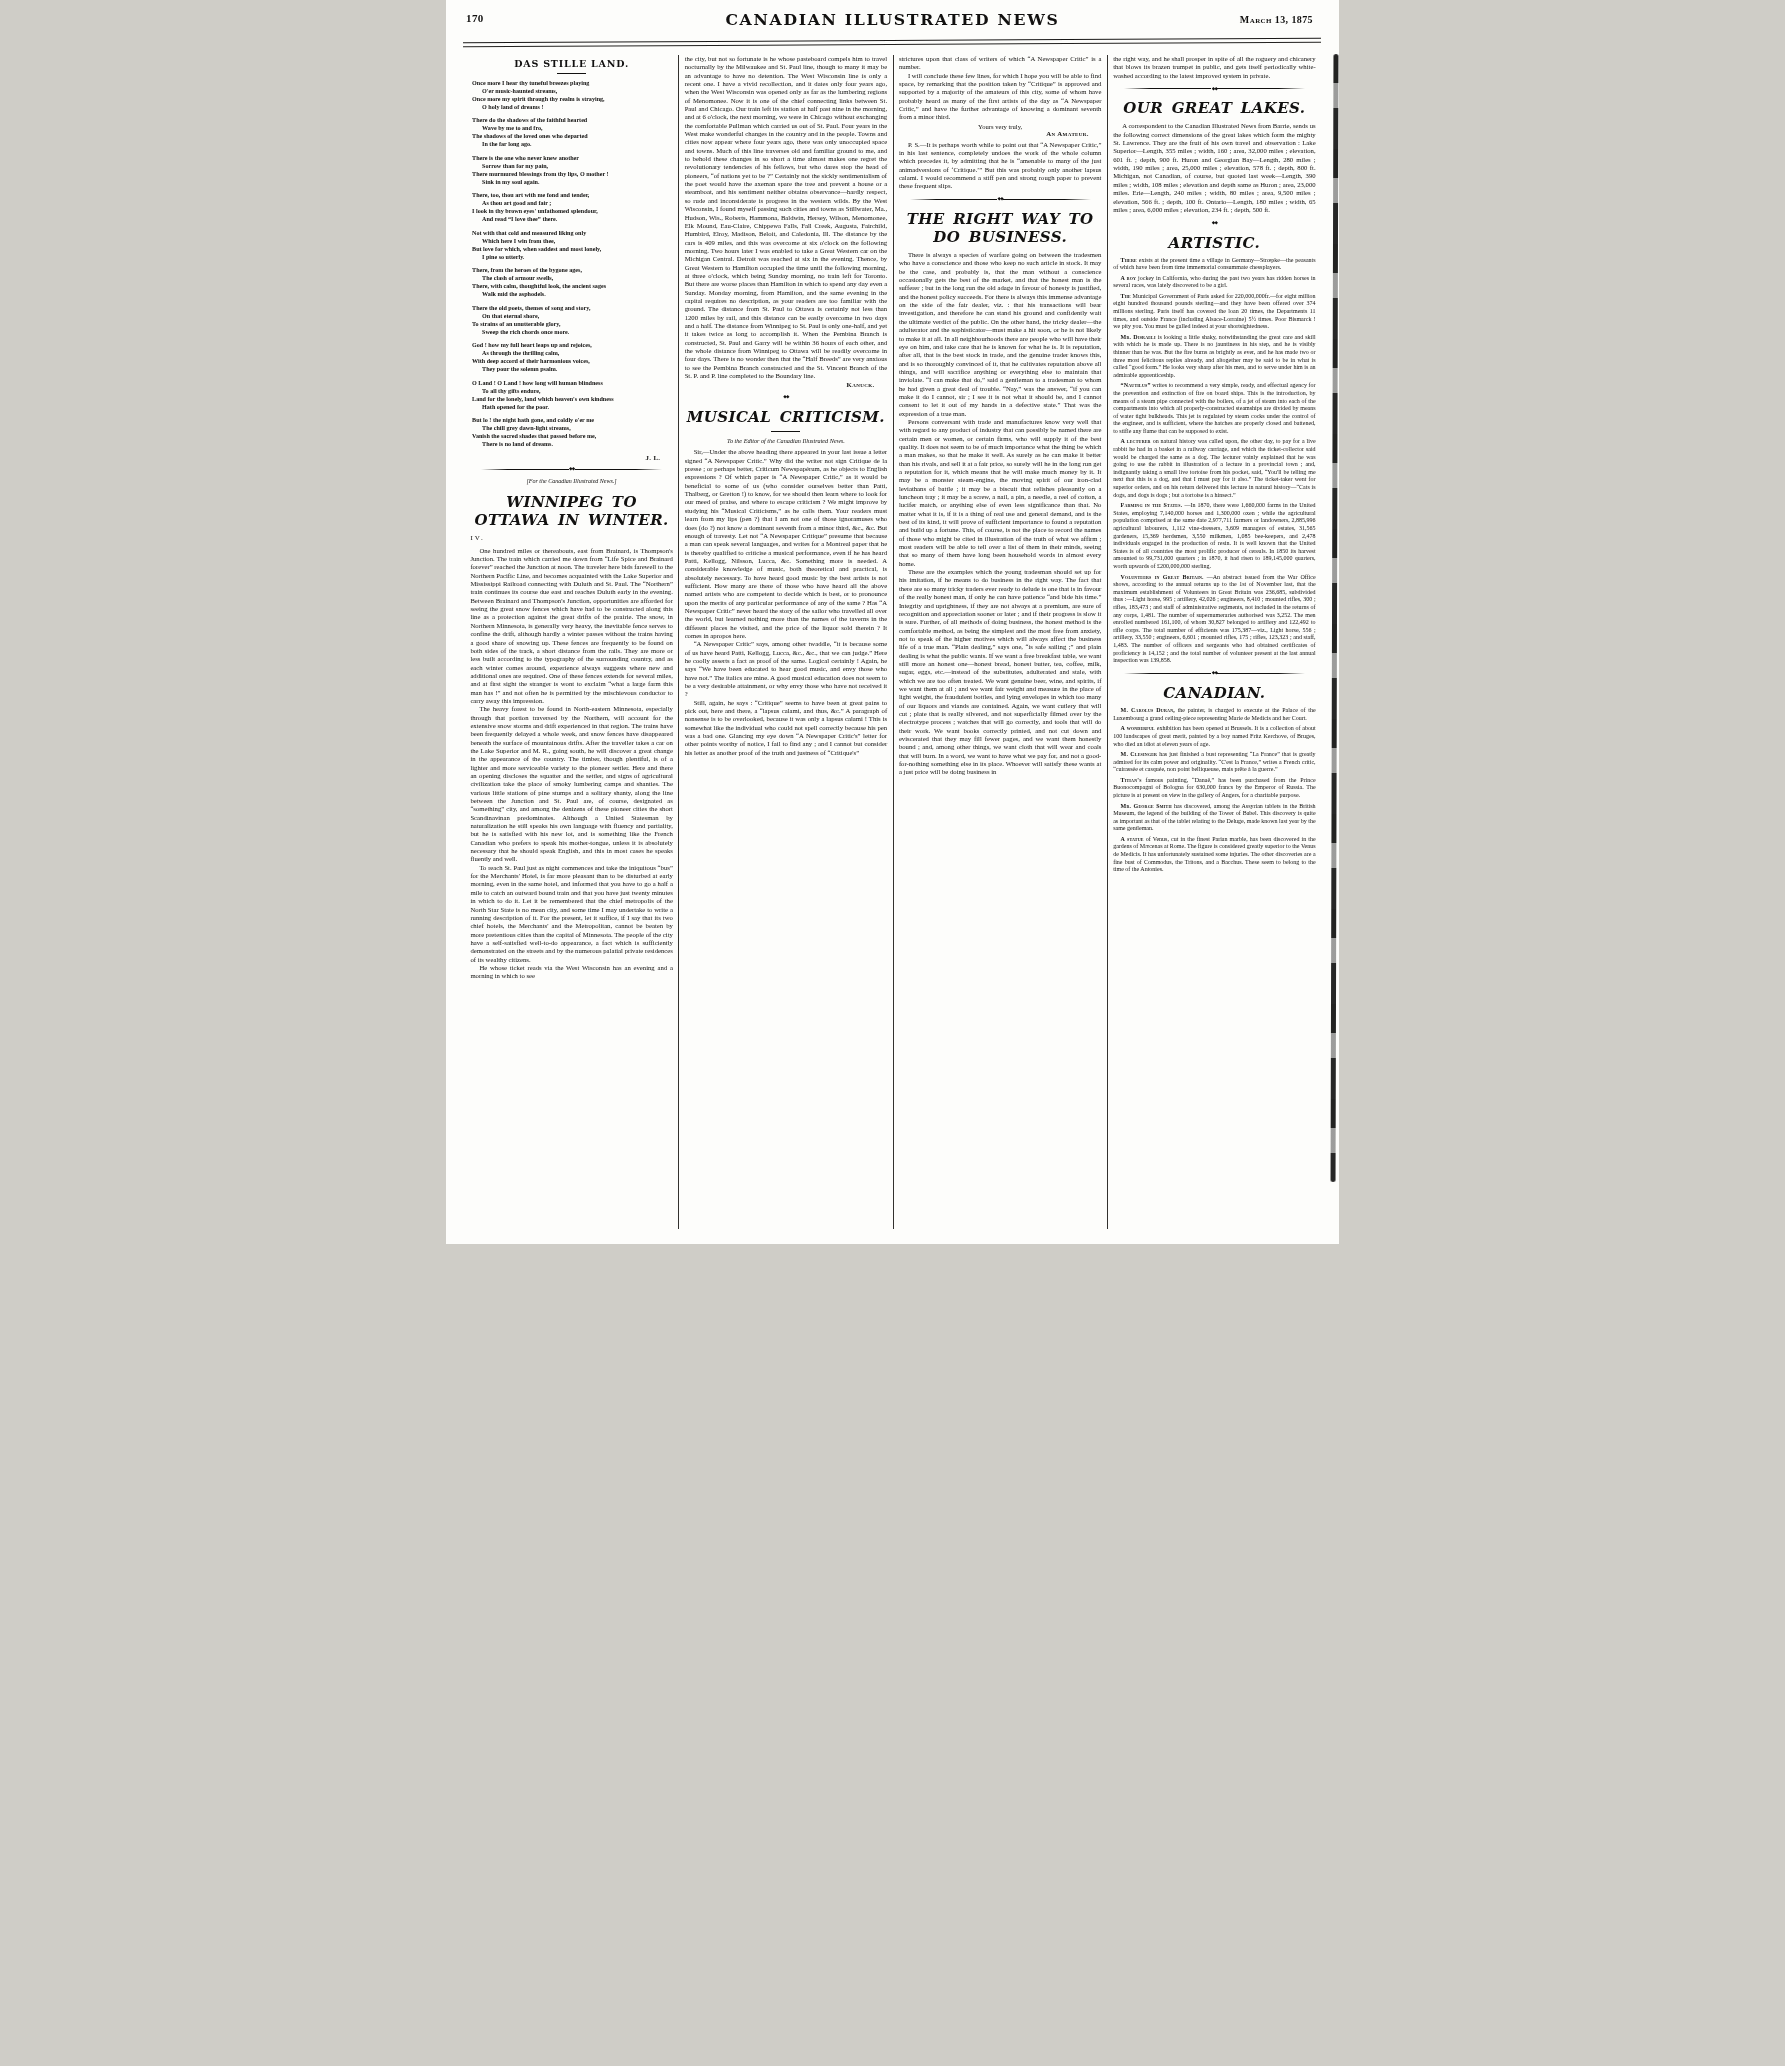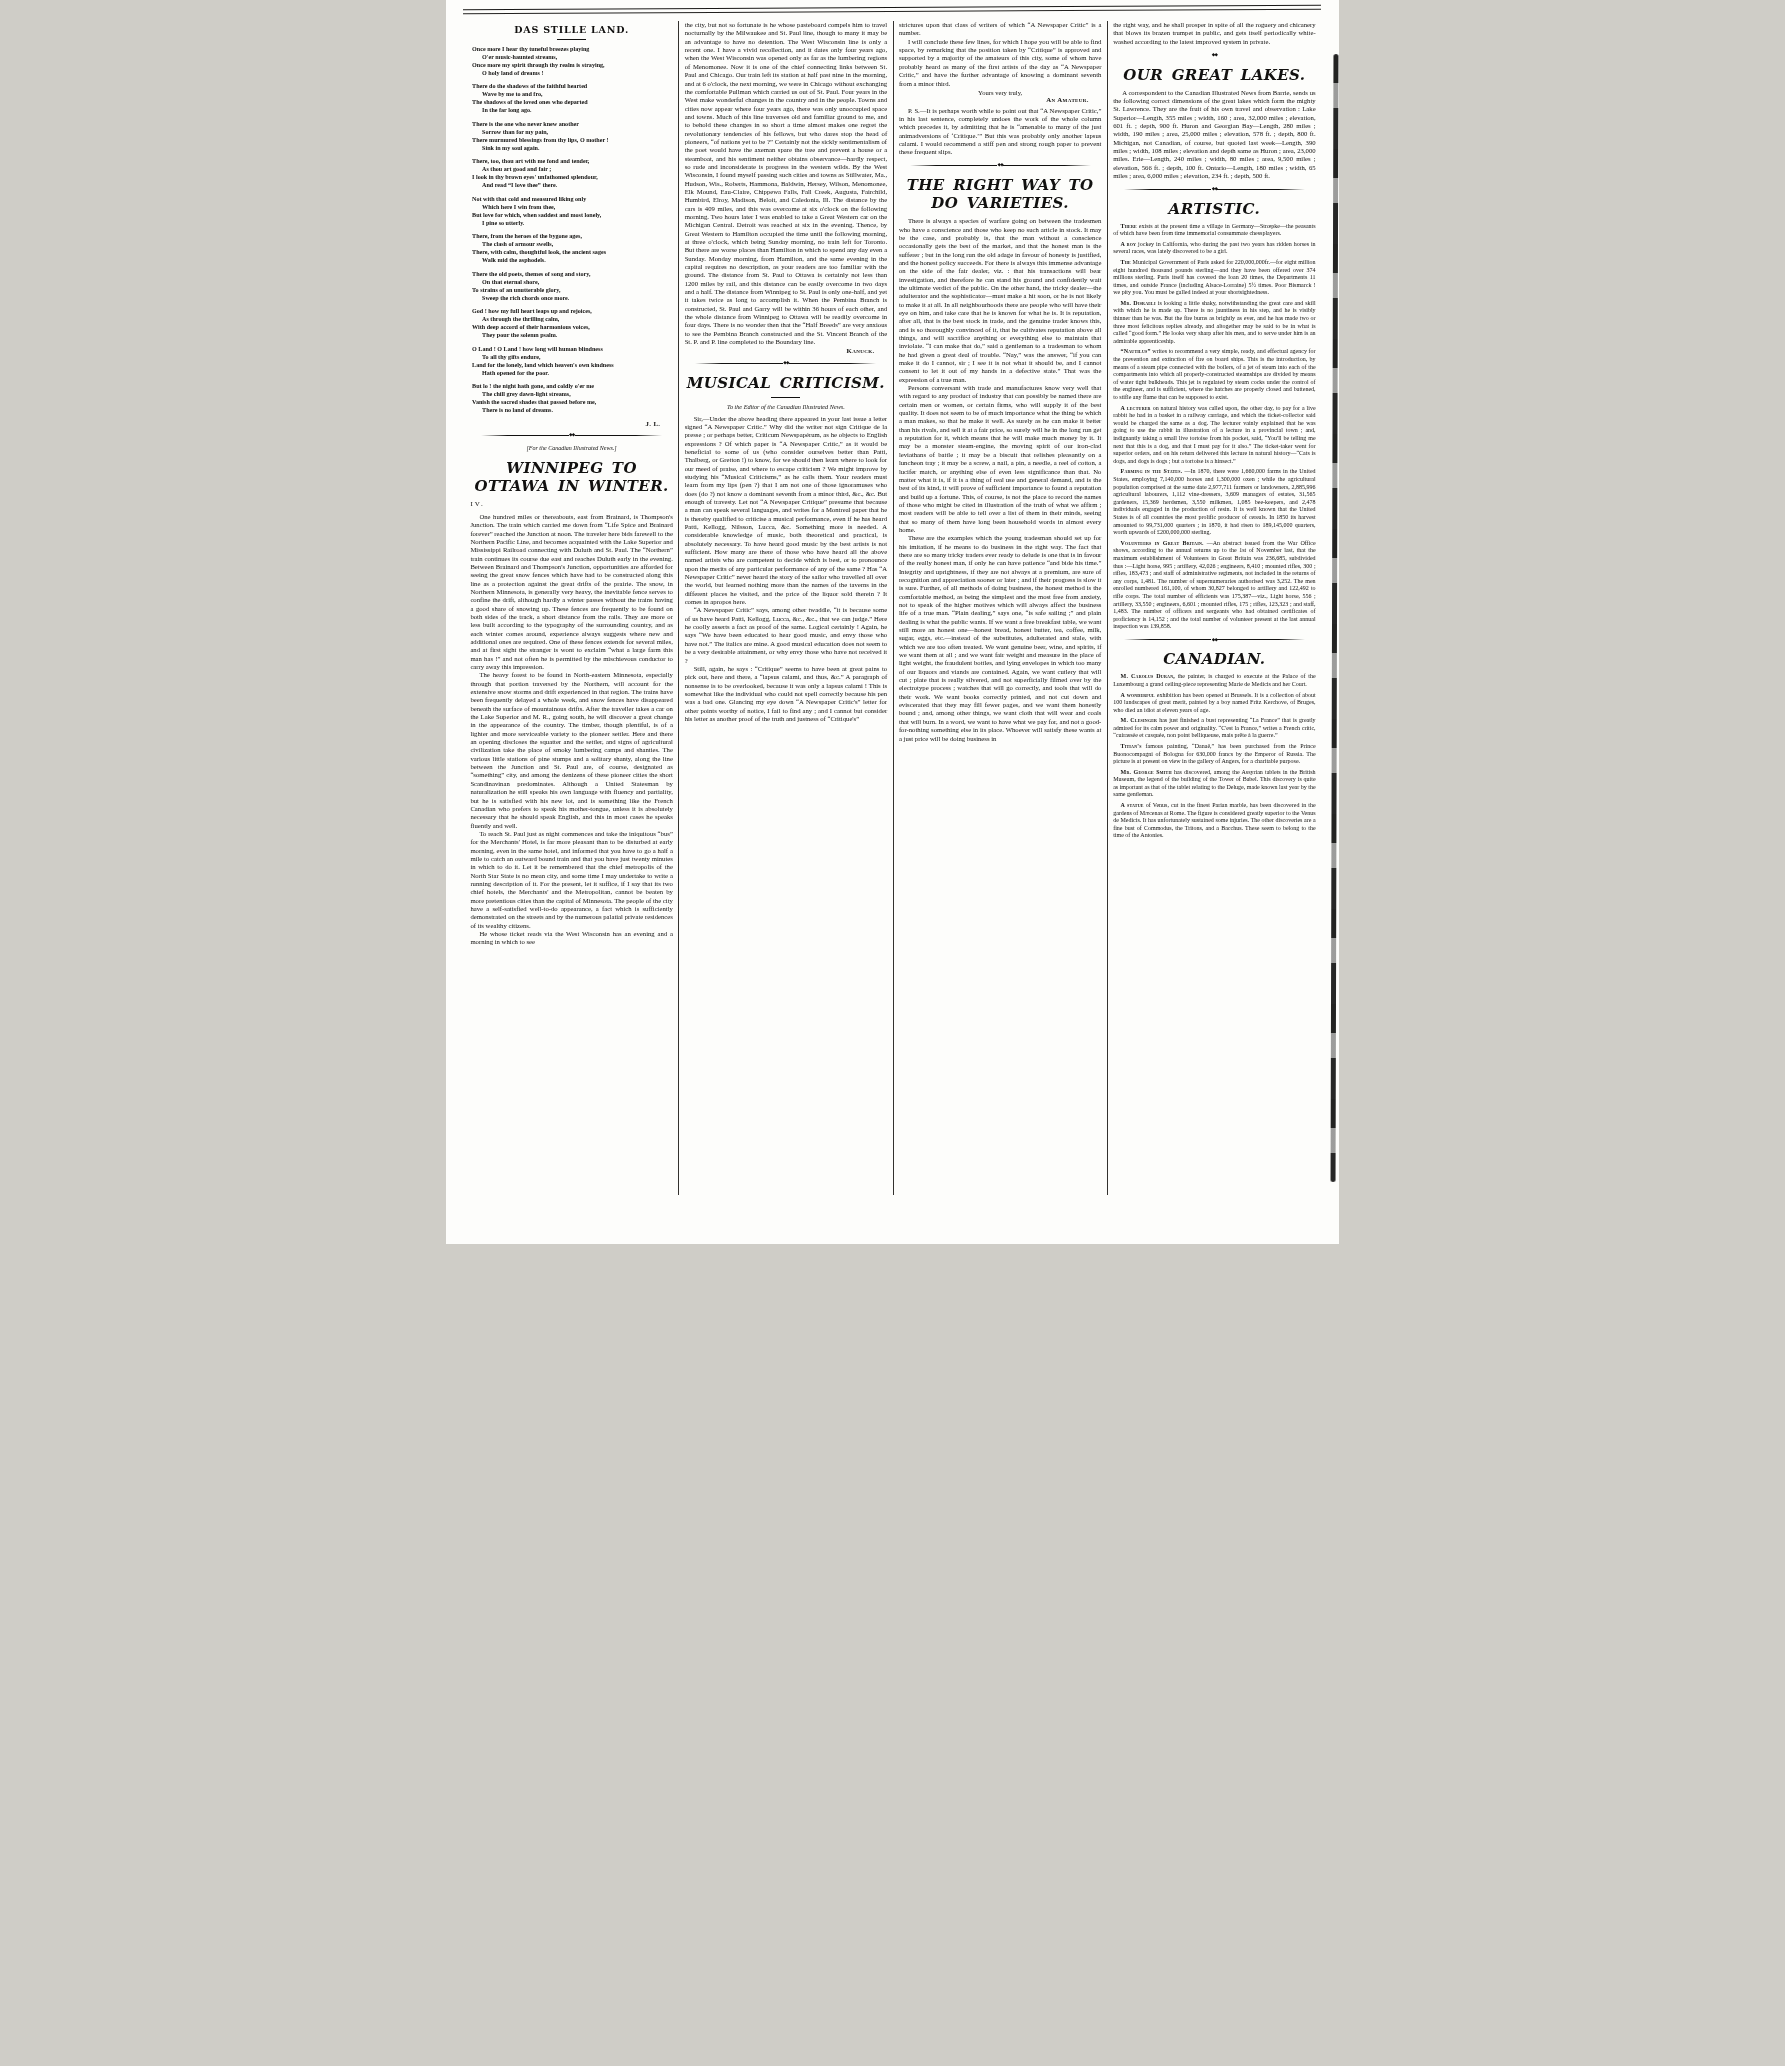--- a/index.html
+++ b/index.html
@@ -42,20 +42,25 @@
   .divider .dd{font-size:4.5px;line-height:1;padding:0 0.4px;letter-spacing:-0.8px;}
   
   .scan-edge{position:absolute;top:54px;bottom:62px;right:2.1px;width:5.4px;opacity:.88;border-radius:2.5px;
              background:repeating-linear-gradient(180deg,#050505 0 29px,rgba(10,10,10,.45) 29px 54px,#0a0a0a 54px 95px);
              filter:blur(0.5px);transform:rotate(.15deg);}
 </style>
 </head>
 <body>
 
 <div class="sheet">
+  <div class="masthead-row">
+    <span class="page-number">170</span>
+    <h1 class="masthead">CANADIAN ILLUSTRATED NEWS</h1>
+    <span class="issue-date">March 13, 1875</span>
+  </div>
   <div class="header-rule"></div>
   <main class="columns" id="columns">
       <div class="column">
         <h2 class="headline">DAS STILLE LAND.</h2>
         <div class="shortrule"></div>
         <div class="stanza">
           <div class="line">Once more I hear thy tuneful breezes playing</div>
           <div class="line indent">O'er music-haunted streams,</div>
           <div class="line">Once more my spirit through thy realm is straying,</div>
           <div class="line indent">O holy land of dreams !</div>
@@ -147,21 +152,21 @@
         <p class="para cont">strictures upon that class of writers of which “A Newspaper Critic” is a number.</p>
         <p class="para">I will conclude these few lines, for which I hope you will be able to find space, by remarking that the position taken by “Critique” is approved and supported by a majority of the amateurs of this city, some of whom have probably heard as many of the first artists of the day as “A Newspaper Critic,” and have the further advantage of knowing a dominant seventh from a minor third.</p>
         <div class="closing">Yours very truly,</div>
         <div class="signature">An Amateur.</div>
         <p class="para">P. S.—It is perhaps worth while to point out that “A Newspaper Critic,” in his last sentence, completely undoes the work of the whole column which precedes it, by admitting that he is “amenable to many of the just animadversions of ‘Critique.’” But this was probably only another lapsus calami. I would recommend a stiff pen and strong rough paper to prevent these frequent slips.</p>
         <div class="divider">
           <span class="seg-l"></span>
           <span class="dd">◆◆</span>
           <span class="seg-r"></span>
         </div>
-        <h2 class="title">THE RIGHT WAY TO DO VARIETIES.</h2>
+        <h2 class="title">THE RIGHT WAY TO DO BUSINESS.</h2>
         <p class="para">There is always a species of warfare going on between the tradesmen who have a conscience and those who keep no such article in stock. It may be the case, and probably is, that the man without a conscience occasionally gets the best of the market, and that the honest man is the sufferer ; but in the long run the old adage in favour of honesty is justified, and the honest policy succeeds. For there is always this immense advantage on the side of the fair dealer, viz. : that his transactions will bear investigation, and therefore he can stand his ground and confidently wait the ultimate verdict of the public. On the other hand, the tricky dealer—the adulterator and the sophisticator—must make a hit soon, or he is not likely to make it at all. In all neighbourhoods there are people who will have their eye on him, and take care that he is known for what he is. It is reputation, after all, that is the best stock in trade, and the genuine trader knows this, and is so thoroughly convinced of it, that he cultivates reputation above all things, and will sacrifice anything or everything else to maintain that inviolate. “I can make that do,” said a gentleman to a tradesman to whom he had given a great deal of trouble. “Nay,” was the answer, “if you can make it do I cannot, sir ; I see it is not what it should be, and I cannot consent to let it out of my hands in a defective state.” That was the expression of a true man.</p>
         <p class="para">Persons conversant with trade and manufactures know very well that with regard to any product of industry that can possibly be named there are certain men or women, or certain firms, who will supply it of the best quality. It does not seem to be of much importance what the thing be which a man makes, so that he make it well. As surely as he can make it better than his rivals, and sell it at a fair price, so surely will he in the long run get a reputation for it, which means that he will make much money by it. It may be a monster steam-engine, the moving spirit of our iron-clad leviathans of battle ; it may be a biscuit that relishes pleasantly on a luncheon tray ; it may be a screw, a nail, a pin, a needle, a reel of cotton, a lucifer match, or anything else of even less significance than that. No matter what it is, if it is a thing of real use and general demand, and is the best of its kind, it will prove of sufficient importance to found a reputation and build up a fortune. This, of course, is not the place to record the names of those who might be cited in illustration of the truth of what we affirm ; most readers will be able to tell over a list of them in their minds, seeing that so many of them have long been household words in almost every home.</p>
         <p class="para">These are the examples which the young tradesman should set up for his imitation, if he means to do business in the right way. The fact that there are so many tricky traders ever ready to delude is one that is in favour of the really honest man, if only he can have patience “and bide his time.” Integrity and uprightness, if they are not always at a premium, are sure of recognition and appreciation sooner or later ; and if their progress is slow it is sure. Further, of all methods of doing business, the honest method is the comfortable method, as being the simplest and the most free from anxiety, not to speak of the higher motives which will always affect the business life of a true man. “Plain dealing,” says one, “is safe sailing ;” and plain dealing is what the public wants. If we want a free breakfast table, we want still more an honest one—honest bread, honest butter, tea, coffee, milk, sugar, eggs, etc.—instead of the substitutes, adulterated and stale, with which we are too often treated. We want genuine beer, wine, and spirits, if we want them at all ; and we want fair weight and measure in the place of light weight, the fraudulent bottles, and lying envelopes in which too many of our liquors and viands are contained. Again, we want cutlery that will cut ; plate that is really silvered, and not superficially filmed over by the electrotype process ; watches that will go correctly, and tools that will do their work. We want books correctly printed, and not cut down and eviscerated that they may fill fewer pages, and we want them honestly bound ; and, among other things, we want cloth that will wear and coals that will burn. In a word, we want to have what we pay for, and not a good-for-nothing something else in its place. Whoever will satisfy these wants at a just price will be doing business in</p>
       </div>
       <div class="column">
         <p class="para cont">the right way, and he shall prosper in spite of all the roguery and chicanery that blows its brazen trumpet in public, and gets itself periodically white-washed according to the latest improved system in private.</p>
         <div class="divider">
           <span class="seg-l"></span>
           <span class="dd">◆◆</span>
           <span class="seg-r"></span>

